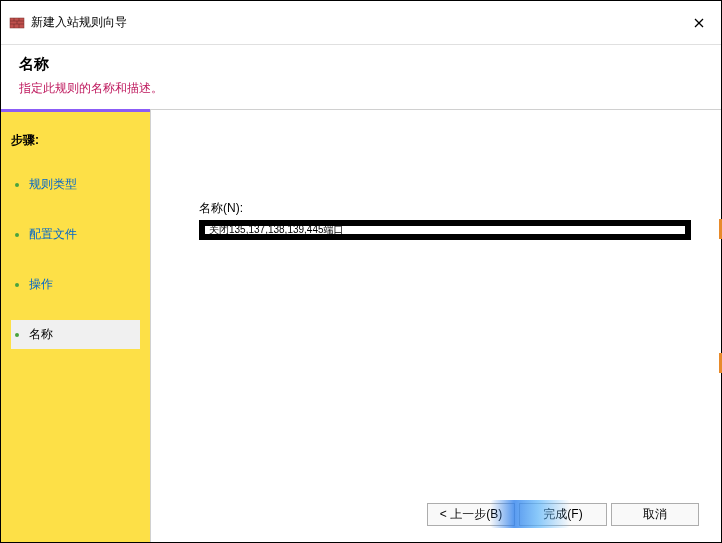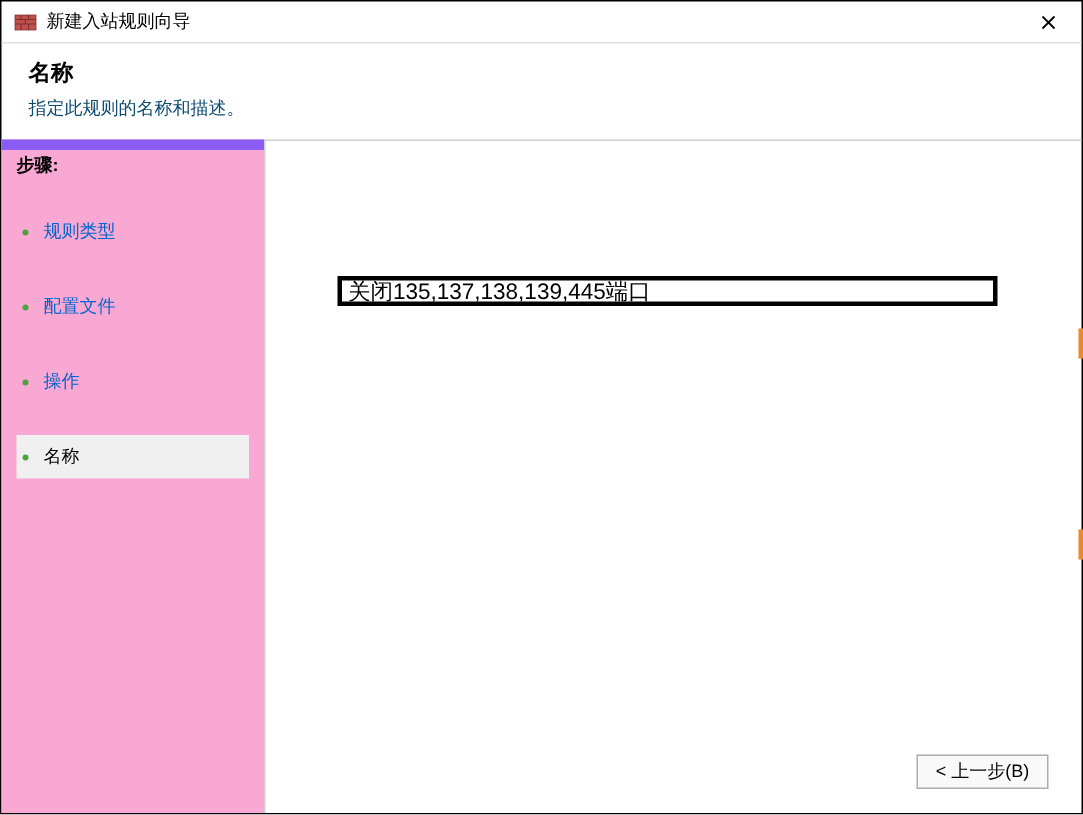--- a/index.html
+++ b/index.html
@@ -1,36 +1,36 @@
 <!DOCTYPE html>
 <html><head>
 <meta charset="utf-8">
 <style>
   * { box-sizing: border-box; margin: 0; padding: 0; }
   html, body { width: 722px; height: 543px; font-family: "Microsoft YaHei", "SimSun", Arial, sans-serif; font-size: 12px; background: #fff; overflow: hidden; }
   .window { width: 722px; height: 543px; border: 1px solid #000; position: relative; display: flex; flex-direction: column; }
-  .titlebar { height: 28px; display: flex; align-items: center; padding: 0 8px; border-bottom: 1px solid #e0e0e0; }
+  .titlebar { height: 44px; display: flex; align-items: center; padding: 0 8px; border-bottom: 1px solid #e0e0e0; }
   .titlebar .icon { width: 16px; height: 16px; margin-right: 6px; display: inline-flex; align-items: center; justify-content: center; }
   .titlebar .title { flex: 1; font-size: 12px; color: #000; }
   .titlebar .close { width: 28px; height: 28px; display: flex; align-items: center; justify-content: center; cursor: pointer; font-size: 14px; }
   .header { padding: 10px 18px 12px 18px; }
   .header h1 { font-size: 15px; font-weight: bold; color: #000; margin-bottom: 6px; }
-  .header p { font-size: 12px; color: #0c4a6e; }
+  .header p { font-size: 12px; color: #be185d; }
   .body { flex: 1; display: flex; min-height: 0; }
-  .sidebar { width: 175px; border-top: 7px solid #8b5cf6; background: #f9a8d4; padding: 2px 10px; }
+  .sidebar { width: 175px; border-top: 3px solid #8b5cf6; background: #fde047; padding: 20px 10px; }
   .sidebar .steps-label { font-weight: bold; font-size: 12px; margin-bottom: 8px; }
   .sidebar ul { list-style: none; }
   .sidebar li { display: flex; align-items: center; padding: 6px 2px; font-size: 12px; cursor: pointer; margin-top: 21px; }
   .sidebar li .bullet { width: 8px; height: 8px; margin-right: 8px; display: inline-flex; align-items: center; justify-content: center; }
   .sidebar li.link { color: #0066cc; }
   .sidebar li.current { color: #000; background: #f0f0f0; }
   .main { flex: 1; border-top: 1px solid #d0d0d0; border-left: 1px solid #d0d0d0; padding: 90px 30px 10px 48px; position: relative; }
   .field-row { margin-bottom: 14px; }
   .field-label { font-size: 12px; color: #000; margin-bottom: 3px; display: block; }
-  input.name-input { width: 440px; height: 20px; border: 3px solid #000000; padding: 1px 4px; font-family: inherit; font-size: 15px; outline: none; }
+  input.name-input { width: 492px; height: 20px; border: 6px solid #000000; padding: 1px 4px; font-family: inherit; font-size: 10px; outline: none; }
   textarea.desc-input { width: 440px; height: 110px; border: 1px solid #888; padding: 2px 4px; font-family: inherit; font-size: 12px; resize: none; outline: none; background: #fff; }
   .footer { position: absolute; right: 22px; bottom: 16px; display: flex; gap: 4px; }
   .btn { min-width: 88px; height: 23px; border: 1px solid #adadad; background: #f9f9f9; font-family: inherit; font-size: 12px; cursor: pointer; padding: 0 8px; position: relative; }
   .btn.finish-decor::before { content: ""; position: absolute; left: -30px; top: -4px; width: 80px; height: 28px; background: linear-gradient(90deg, rgba(48,129,236,0.0) 0%, rgba(48,129,236,0.8) 30%, rgba(90,180,250,0.7) 60%, rgba(48,129,236,0) 100%); border-radius: 4px; pointer-events: none; }
   .orange-edge { position: absolute; right: -1px; width: 3px; height: 20px; background: #e88a2a; }
   .orange-edge.e1 { top: 218px; }
   .orange-edge.e2 { top: 352px; }
 </style>
 </head>
 <body>
@@ -99,25 +99,28 @@
                 <circle cx="3" cy="3" r="2" fill="#4aa33f"></circle>
               </svg>
           </span>
           <span>名称</span>
         </li>
       </ul>
     </div>
 
     <div class="main">
       <div class="field-row">
+        <label class="field-label">名称(N):</label>
         <input type="text" class="name-input" value="关闭135,137,138,139,445端口" style="">
       </div>
 
       <div class="footer">
         <button class="btn">&lt; 上一步(B)</button>
+        <button class="btn finish-decor">完成(F)</button>
+        <button class="btn">取消</button>
       </div>
     </div>
 
   </div>
 
   <div class="orange-edge e1"></div>
   <div class="orange-edge e2"></div>
 </div>
 
 </body></html>

